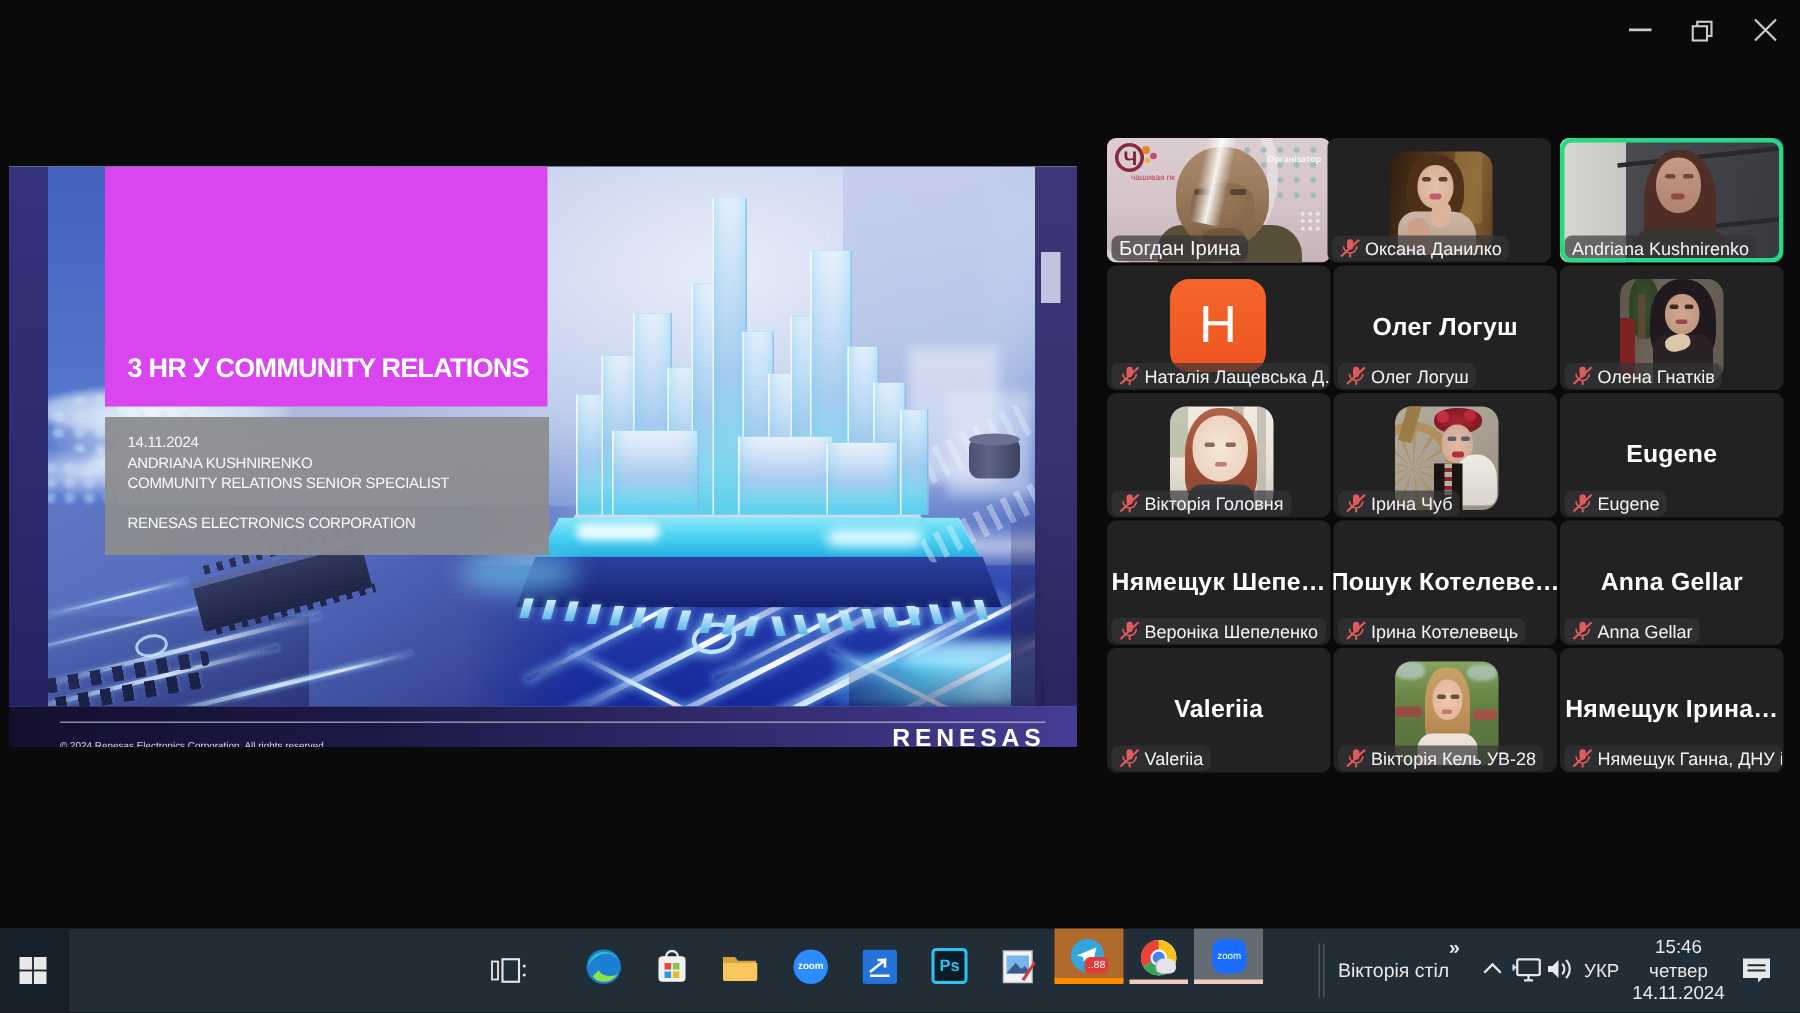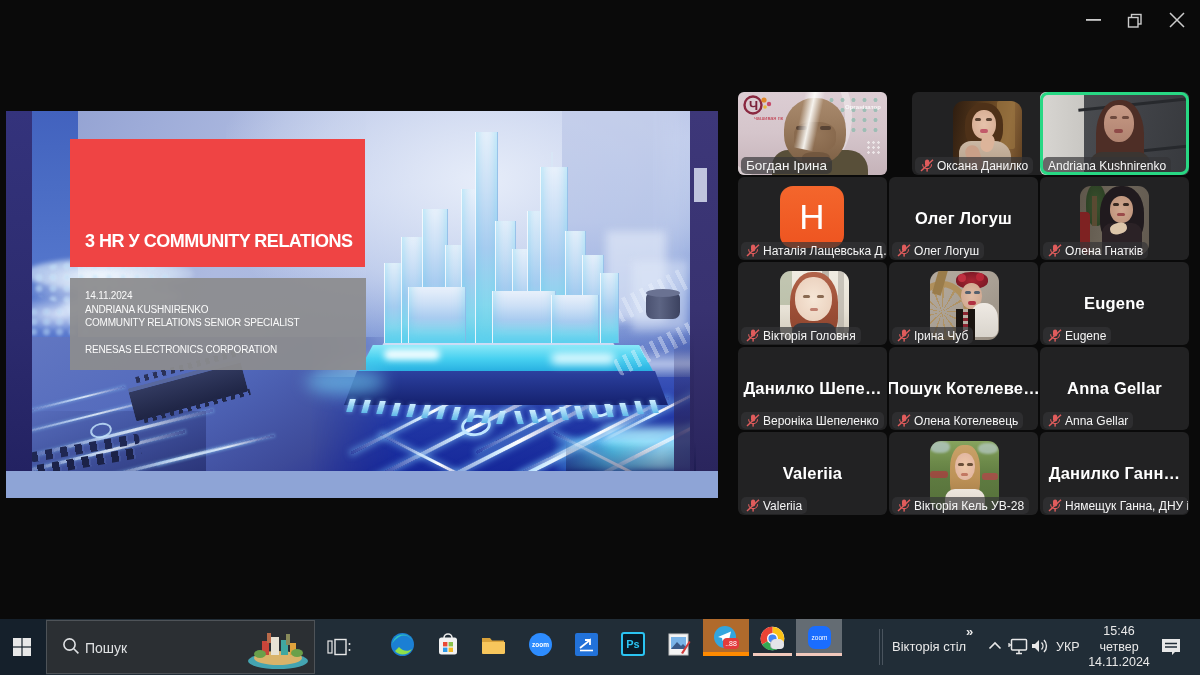--- a/index.html
+++ b/index.html
@@ -8,21 +8,21 @@
   
   #slide{position:absolute;left:6px;top:111px;width:712px;height:387px;background:#8ea4d6;overflow:hidden;}
   #pic{position:absolute;left:0;top:0;width:712px;height:360px;overflow:hidden;
     background:linear-gradient(170deg,#aab6dd 0%,#b8c4e8 30%,#9fb2e0 48%,#7d97d6 62%,#4a64bc 78%,#22379e 92%,#1a2c90 100%);}
   .bar{position:absolute;}
   #foot{position:absolute;left:0;top:360px;width:712px;height:27px;
     background:linear-gradient(90deg,#13102e 0%,#1d1947 35%,#332c6e 70%,#453c94 100%);}
   #foot .line{position:absolute;left:34px;top:10px;width:657px;height:1px;background:rgba(205,205,225,.65);}
   #foot .cp{position:absolute;left:34px;top:22px;color:#d8d8e8;font-size:12px;transform:scale(.55);transform-origin:0 0;white-space:nowrap;}
   #foot .logo{position:absolute;right:21px;top:12px;color:#fff;font-size:16.5px;font-weight:bold;letter-spacing:3.2px;}
-  #titlebox{position:absolute;left:64px;top:0px;width:295px;height:128px;background:#ef4444;margin-top:28px;}
+  #titlebox{position:absolute;left:64px;top:0px;width:295px;height:160px;background:#d946ef;}
   #titlebox .t{position:absolute;left:15px;bottom:15px;color:#fff;font-weight:bold;font-size:18px;letter-spacing:-0.5px;white-space:nowrap;}
   #greybox{position:absolute;left:64px;top:167px;width:296px;height:92px;background:rgba(140,140,142,.94);color:#fafafa;}
   #greybox .tx{position:absolute;left:15px;top:11px;font-size:10px;letter-spacing:-0.2px;line-height:13.5px;}
   
   .tile{position:absolute;width:149px;height:83px;background:#222223;border-radius:6px;overflow:hidden;}
   .label{position:absolute;left:3px;bottom:1px;height:17px;background:rgba(52,52,54,.68);border-radius:5px;
     display:flex;align-items:center;padding:0 5px;color:#f5f5f5;font-size:12px;white-space:nowrap;z-index:5;max-width:145px;overflow:hidden;box-sizing:border-box;}
   .label svg{margin-right:3px;flex:0 0 auto;}
   .bigname{position:absolute;left:0;top:0;width:100%;height:100%;display:flex;align-items:center;justify-content:center;
     color:#fff;font-weight:bold;font-size:16.5px;letter-spacing:.2px;white-space:nowrap;}
@@ -165,20 +165,25 @@
 
   <div class="bar" style="left:24px;top:332px;width:110px;height:10px;background:repeating-linear-gradient(90deg,#1f2752 0 7px,rgba(90,110,180,.35) 7px 9px,transparent 9px 15px);transform:rotate(-10deg);border-radius:3px;"></div>
   <div class="bar" style="left:16px;top:346px;width:120px;height:11px;background:repeating-linear-gradient(90deg,#1b2248 0 7px,rgba(90,110,180,.3) 7px 9px,transparent 9px 15px);transform:rotate(-10deg);border-radius:3px;"></div>
 
   <div class="bar" style="left:684px;top:0;width:28px;height:360px;background:linear-gradient(180deg,#3d3779 0%,#383270 55%,#2a255d 100%);"></div>
   <div class="bar" style="left:560px;top:330px;width:130px;height:30px;background:linear-gradient(180deg,rgba(20,24,80,0),rgba(18,20,70,.5));"></div>
   <div class="bar" style="left:668px;top:220px;width:20px;height:140px;background:linear-gradient(180deg,rgba(42,37,93,0),rgba(42,37,93,.85) 75%);"></div>
   <div class="bar" style="left:688px;top:57px;width:13px;height:34px;background:#cfd4ea;opacity:.9;"></div>
  </div>
 
+ <div id="foot">
+   <div class="line"></div>
+   <div class="cp">© 2024 Renesas Electronics Corporation. All rights reserved.</div>
+   <div class="logo">RENESAS</div>
+ </div>
 
  <div class="bar" style="left:0;top:0;width:26px;height:360px;background:linear-gradient(180deg,#34337c 0%,#2c2b6e 60%,#232262 100%);"></div>
 
  <div id="titlebox">
       <div class="t">3 HR У COMMUNITY RELATIONS</div>
     </div>
  <div id="greybox">
       <div class="tx">14.11.2024<br>ANDRIANA KUSHNIRENKO<br>COMMUNITY RELATIONS SENIOR SPECIALIST<br><br>RENESAS ELECTRONICS CORPORATION</div>
     </div>
 </div>
@@ -203,21 +208,21 @@
   <div class="abs" style="left:58px;top:34px;width:11px;height:4px;background:#584334;border-radius:2px;"></div>
   <div class="abs" style="left:82px;top:34px;width:11px;height:4px;background:#584334;border-radius:2px;"></div>
   <div class="abs" style="left:64px;top:60px;width:28px;height:13px;background:#6e543c;border-radius:40%;opacity:.8;"></div>
   <div class="abs" style="left:62px;top:-8px;width:20px;height:66px;background:linear-gradient(90deg,rgba(255,255,255,0),rgba(255,255,252,.9) 50%,rgba(255,255,255,0));transform:rotate(12deg);"></div>
   <div class="abs" style="left:128px;top:48px;width:16px;height:14px;background-image:radial-gradient(circle,#efeaec 1px,transparent 1.5px);background-size:5px 5px;opacity:.9;"></div>
 </div>
     <div class="label">
         <span><span style="font-size:13.5px">Богдан Ірина</span></span>
       </div>
     </div>
-    <div class="tile" style="left:912px;top:92px;">
+    <div class="tile" style="left:885px;top:92px;">
       <div class="avatar" style="background:linear-gradient(100deg,#2e1d10 0%,#4a3018 28%,#6e4c26 55%,#8a6439 75%,#5e3f20 100%);">
   <div class="abs" style="left:44px;top:0px;width:18px;height:48px;background:#9a7440;opacity:.65;border-radius:2px;"></div>
   <div class="abs" style="left:12px;top:2px;width:38px;height:46px;background:#4e3118;border-radius:46% 46% 40% 40%;"></div>
   <div class="abs" style="left:19px;top:9px;width:24px;height:29px;background:radial-gradient(#e6c2ab,#d3a98e);border-radius:48%;"></div>
   <div class="abs" style="left:22px;top:17px;width:6px;height:2.5px;background:#5a4232;border-radius:2px;"></div>
   <div class="abs" style="left:33px;top:17px;width:6px;height:2.5px;background:#5a4232;border-radius:2px;"></div>
   <div class="abs" style="left:27px;top:28px;width:8px;height:3.5px;background:#c25a6a;border-radius:2px;"></div>
   <div class="abs" style="left:6px;top:40px;width:52px;height:29px;background:linear-gradient(#cbb8a4,#b29c86);border-radius:12px 16px 0 0;"></div>
   <div class="abs" style="left:28px;top:33px;width:13px;height:18px;background:#dcb49a;border-radius:7px;transform:rotate(14deg);"></div>
   <div class="abs" style="left:14px;top:44px;width:14px;height:25px;background:#caa088;border-radius:7px;transform:rotate(-18deg);"></div>
@@ -365,21 +370,21 @@
             <rect x="5" y="0.5" width="4.2" height="7" rx="2.1"></rect>
             <path d="M3.2 5.2 a3.9 3.9 0 0 0 7.8 0 l1.1 0 a5 5 0 0 1 -10 0 Z"></path>
             <rect x="6.4" y="10" width="1.4" height="2.6"></rect>
           </g>
           <path d="M1 12 L13 0.8" stroke="#e05c5c" stroke-width="1.5"></path>
         </svg>
         <span>Eugene</span>
       </div>
     </div>
     <div class="tile" style="left:738px;top:347px;">
-      <div class="bigname">Данилко Шепе…</div>
+      <div class="bigname">Нямещук Шепе…</div>
     <div class="label">
         <svg width="14" height="13" viewBox="0 0 14 13">
           <g fill="#e05c5c">
             <rect x="5" y="0.5" width="4.2" height="7" rx="2.1"></rect>
             <path d="M3.2 5.2 a3.9 3.9 0 0 0 7.8 0 l1.1 0 a5 5 0 0 1 -10 0 Z"></path>
             <rect x="6.4" y="10" width="1.4" height="2.6"></rect>
           </g>
           <path d="M1 12 L13 0.8" stroke="#e05c5c" stroke-width="1.5"></path>
         </svg>
         <span>Вероніка Шепеленко</span>
@@ -389,21 +394,21 @@
       <div class="bigname">Пошук Котелеве…</div>
     <div class="label">
         <svg width="14" height="13" viewBox="0 0 14 13">
           <g fill="#e05c5c">
             <rect x="5" y="0.5" width="4.2" height="7" rx="2.1"></rect>
             <path d="M3.2 5.2 a3.9 3.9 0 0 0 7.8 0 l1.1 0 a5 5 0 0 1 -10 0 Z"></path>
             <rect x="6.4" y="10" width="1.4" height="2.6"></rect>
           </g>
           <path d="M1 12 L13 0.8" stroke="#e05c5c" stroke-width="1.5"></path>
         </svg>
-        <span>Олена Котелевець</span>
+        <span>Ірина Котелевець</span>
       </div>
     </div>
     <div class="tile" style="left:1040px;top:347px;">
       <div class="bigname">Anna Gellar</div>
     <div class="label">
         <svg width="14" height="13" viewBox="0 0 14 13">
           <g fill="#e05c5c">
             <rect x="5" y="0.5" width="4.2" height="7" rx="2.1"></rect>
             <path d="M3.2 5.2 a3.9 3.9 0 0 0 7.8 0 l1.1 0 a5 5 0 0 1 -10 0 Z"></path>
             <rect x="6.4" y="10" width="1.4" height="2.6"></rect>
@@ -446,21 +451,21 @@
             <rect x="5" y="0.5" width="4.2" height="7" rx="2.1"></rect>
             <path d="M3.2 5.2 a3.9 3.9 0 0 0 7.8 0 l1.1 0 a5 5 0 0 1 -10 0 Z"></path>
             <rect x="6.4" y="10" width="1.4" height="2.6"></rect>
           </g>
           <path d="M1 12 L13 0.8" stroke="#e05c5c" stroke-width="1.5"></path>
         </svg>
         <span>Вікторія Кель УВ-28</span>
       </div>
     </div>
     <div class="tile" style="left:1040px;top:432px;">
-      <div class="bigname">Данилко Ганн…</div>
+      <div class="bigname">Нямещук Ірина…</div>
     <div class="label">
         <svg width="14" height="13" viewBox="0 0 14 13">
           <g fill="#e05c5c">
             <rect x="5" y="0.5" width="4.2" height="7" rx="2.1"></rect>
             <path d="M3.2 5.2 a3.9 3.9 0 0 0 7.8 0 l1.1 0 a5 5 0 0 1 -10 0 Z"></path>
             <rect x="6.4" y="10" width="1.4" height="2.6"></rect>
           </g>
           <path d="M1 12 L13 0.8" stroke="#e05c5c" stroke-width="1.5"></path>
         </svg>
         <span>Нямещук Ганна, ДНУ і…</span>
@@ -470,40 +475,20 @@
 
 <div id="taskbar">
   <div class="darkl"></div>
 
   <svg class="abs" style="left:12px;top:18px" width="20" height="20" viewBox="0 0 20 20">
     <rect x="1" y="1" width="8.4" height="8.4" fill="#e8e8e8"></rect>
       <rect x="10.6" y="1" width="8.4" height="8.4" fill="#e8e8e8"></rect>
     <rect x="1" y="10.6" width="8.4" height="8.4" fill="#e8e8e8"></rect>
       <rect x="10.6" y="10.6" width="8.4" height="8.4" fill="#e8e8e8"></rect>
   </svg>
-  <div id="searchbox">
-    <svg class="abs" style="left:14px;top:15px" width="20" height="20" viewBox="0 0 20 20">
-        <circle cx="8.5" cy="8.5" r="5.6" fill="none" stroke="#dfe1e3" stroke-width="1.6"></circle>
-        <path d="M12.8 12.8 L17.4 17.4" stroke="#dfe1e3" stroke-width="1.6"></path>
-      </svg>
-    <div class="stext">Пошук</div>
-
-    <svg class="abs" style="left:195px;top:4px" width="72" height="46" viewBox="0 0 72 46">
-      <ellipse cx="36" cy="36" rx="30" ry="8" fill="#49b8c8" opacity=".85"></ellipse>
-      <ellipse cx="36" cy="33" rx="24" ry="7" fill="#d9b36a"></ellipse>
-      <rect x="20" y="16" width="7" height="14" fill="#c8453a"></rect>
-        <rect x="29" y="12" width="8" height="18" fill="#e8e2d4"></rect>
-      <rect x="39" y="15" width="7" height="15" fill="#3fa8a0"></rect>
-        <rect x="48" y="18" width="6" height="12" fill="#e0a23c"></rect>
-      <rect x="25" y="8" width="4" height="10" fill="#b86a4a"></rect>
-        <rect x="44" y="9" width="4" height="11" fill="#888a5a"></rect>
-      <ellipse cx="18" cy="29" rx="6" ry="4" fill="#6aa04a"></ellipse>
-        <ellipse cx="55" cy="28" rx="6" ry="4" fill="#6aa04a"></ellipse>
-    </svg>
-  </div>
 
   <svg class="abs" style="left:327px;top:19px" width="24" height="18" viewBox="0 0 24 18">
     <rect x="1" y="3" width="4" height="12" fill="none" stroke="#e8e8e8" stroke-width="1.2"></rect>
     <rect x="8" y="1.5" width="11" height="15" fill="none" stroke="#e8e8e8" stroke-width="1.4"></rect>
     <circle cx="22.5" cy="6" r="1" fill="#e8e8e8"></circle>
       <circle cx="22.5" cy="12" r="1" fill="#e8e8e8"></circle>
   </svg>
   <div id="appicons">
       <svg class="abs" style="left:390px;top:13px" width="25" height="25" viewBox="0 0 25 25">
     <circle cx="12.5" cy="12.5" r="11.5" fill="#1b7fd4"></circle>

